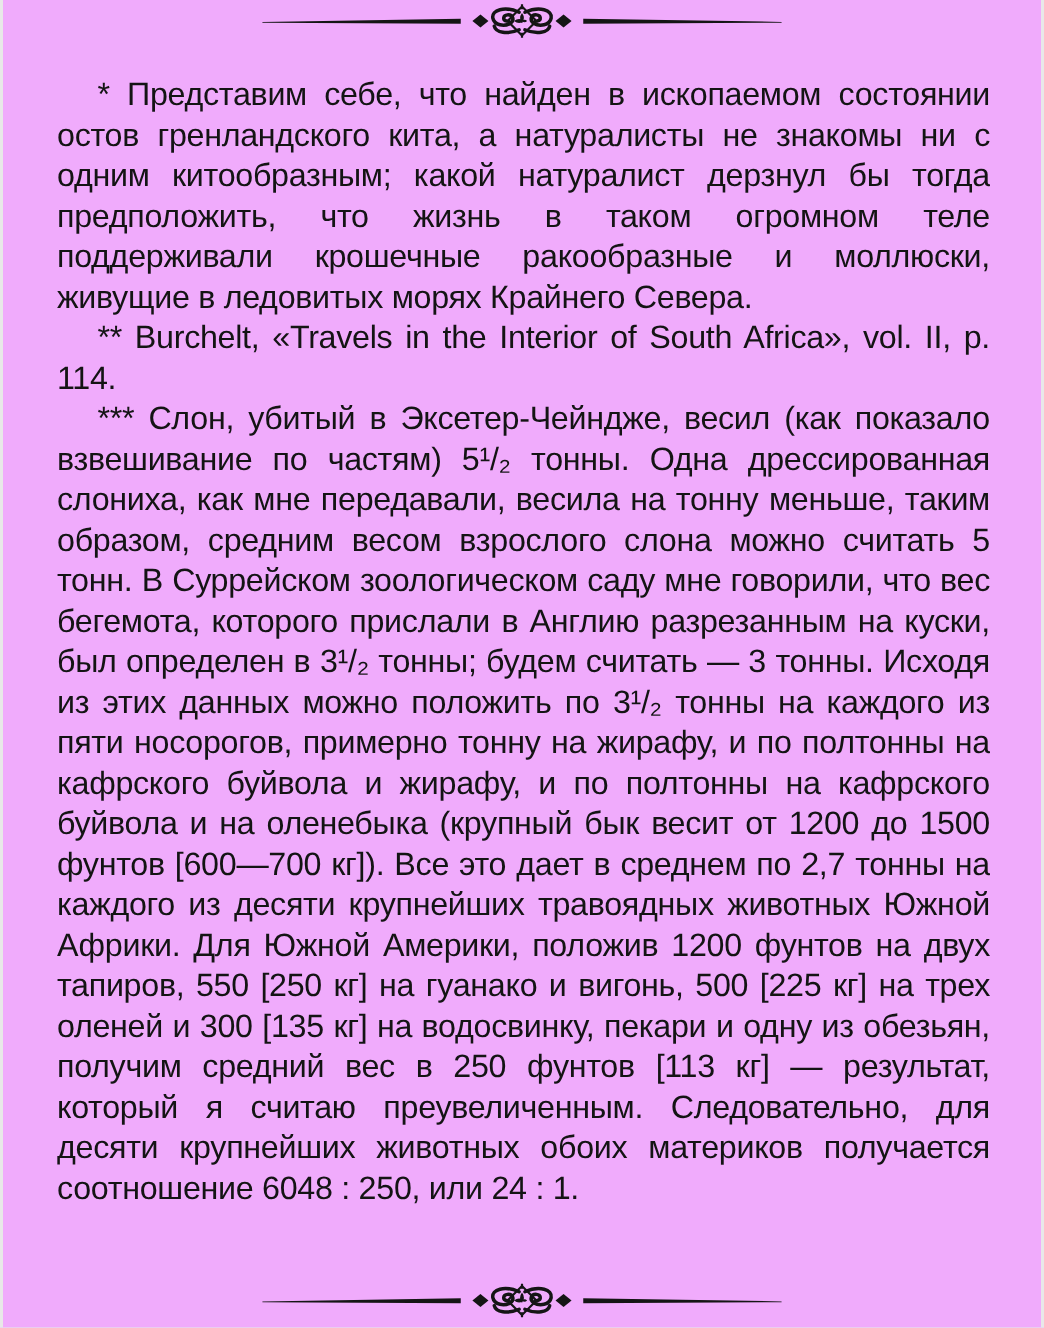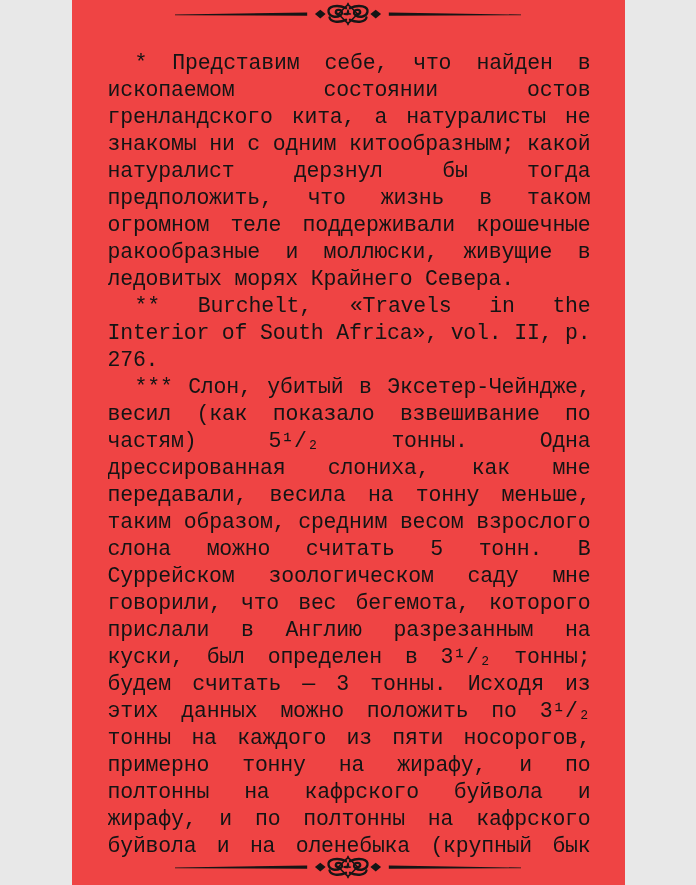--- a/index.html
+++ b/index.html
@@ -2,26 +2,26 @@
 <html><head>
 <meta charset="utf-8">
 <style>
   html, body {
     margin: 0;
     padding: 0;
     background: #e8e8e8;
   }
   .page {
     position: relative;
-    width: 553px;
+    width: 692px;
     height: 885px;
     margin: 0 auto;
-    background: #ef4444;
+    background: #f0abfc;
     overflow: hidden;
-    font-family: Liberation Mono, monospace;
+    font-family: Liberation Sans, sans-serif;
     color: #141414;
   }
   .divider {
     position: absolute;
     left: 0;
     width: 100%;
     display: flex;
     justify-content: center;
   }
   .divider.top    { top: 2px; }
@@ -76,21 +76,21 @@
         <path d="M180 0.5 L180 4 M180 20 L180 23.5 M168.5 12 L172 12 M188 12 L191.5 12"></path>
       </g>
       <g fill="#151515" stroke="none">
         <path d="M180 6.5 q2.6 3.5 0 7 q-2.6 -3.5 0 -7 M174.5 12 q3.5 -2.6 7 0 q-3.5 2.6 -7 0 M183.5 12 q-1.8 1.8 -3.5 0 q1.8 -1.8 3.5 0"></path>
       </g>
     </svg>
   </div>
 
   <div class="text-block">
     <p class="para">* Представим себе, что найден в ископаемом состоянии остов гренландского кита, а натуралисты не знакомы ни с одним китообразным; какой натуралист дерзнул бы тогда предположить, что жизнь в таком огромном теле поддерживали крошечные ракообразные и моллюски, живущие в ледовитых морях Крайнего Севера.</p>
-    <p class="para">** Burchelt, «Travels in the Interior of South Africa», vol. II, p. 276.</p>
+    <p class="para">** Burchelt, «Travels in the Interior of South Africa», vol. II, p. 114.</p>
     <p class="para">*** Слон, убитый в Эксетер-Чейндже, весил (как показало взвешивание по частям) 5¹/₂ тонны. Одна дрессированная слониха, как мне передавали, весила на тонну меньше, таким образом, средним весом взрослого слона можно считать 5 тонн. В Суррейском зоологическом саду мне говорили, что вес бегемота, которого прислали в Англию разрезанным на куски, был определен в 3¹/₂ тонны; будем считать — 3 тонны. Исходя из этих данных можно положить по 3¹/₂ тонны на каждого из пяти носорогов, примерно тонну на жирафу, и по полтонны на кафрского буйвола и жирафу, и по полтонны на кафрского буйвола и на оленебыка (крупный бык весит от 1200 до 1500 фунтов [600—700 кг]). Все это дает в среднем по 2,7 тонны на каждого из десяти крупнейших травоядных животных Южной Африки. Для Южной Америки, положив 1200 фунтов на двух тапиров, 550 [250 кг] на гуанако и вигонь, 500 [225 кг] на трех оленей и 300 [135 кг] на водосвинку, пекари и одну из обезьян, получим средний вес в 250 фунтов [113 кг] — результат, который я считаю преувеличенным. Следовательно, для десяти крупнейших животных обоих материков получается соотношение 6048 : 250, или 24 : 1.</p>
   </div>
 
   <div class="divider bottom">
     <svg width="350" height="24" viewBox="0 0 360 24" xmlns="http://www.w3.org/2000/svg">
       <g fill="#151515" stroke="none">
         <path d="M2 12.6 L138 10.4 L138 13.8 L2 13.2 Z"></path>
         <path d="M358 12.6 L222 10.4 L222 13.8 L358 13.2 Z"></path>
         <path d="M146 12 l5.5 -4.5 5.5 4.5 -5.5 4.5 z"></path>
         <path d="M203 12 l5.5 -4.5 5.5 4.5 -5.5 4.5 z"></path>

